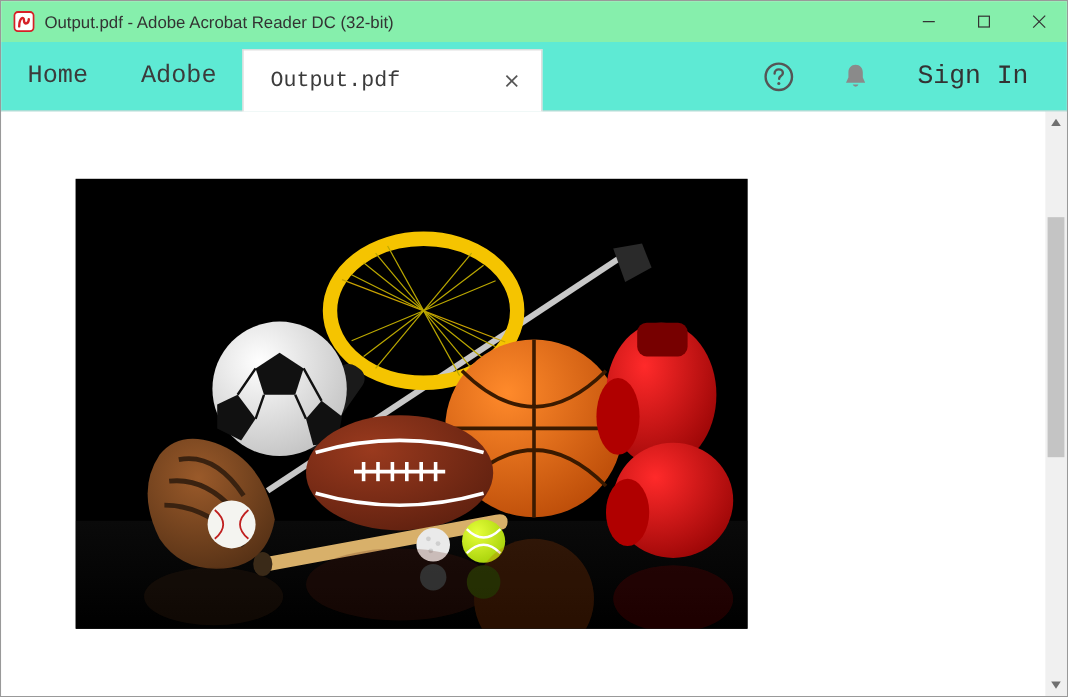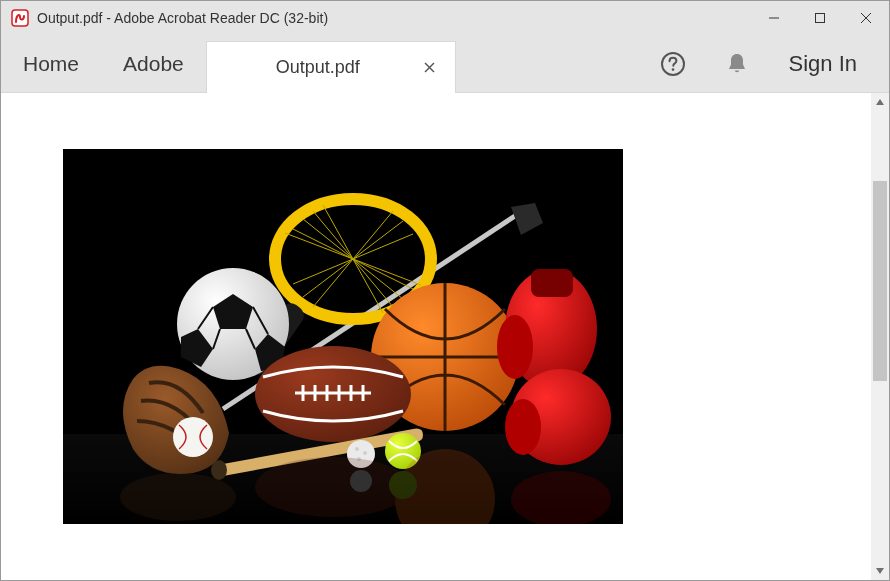--- a/index.html
+++ b/index.html
@@ -1,30 +1,30 @@
 <!DOCTYPE html>
 <html><head>
 <meta charset="utf-8">
 <style>
   * { box-sizing: border-box; margin: 0; padding: 0; }
   html, body { width: 890px; height: 581px; font-family: "Segoe UI", Arial, sans-serif; background: #fff; overflow: hidden; }
   .window { width: 890px; height: 581px; border: 1px solid #999; display: flex; flex-direction: column; background: #fff; }
 
   
-  .titlebar { height: 34px; display: flex; align-items: center; background: #e5e5e5; }
+  .titlebar { height: 34px; display: flex; align-items: center; background: #86efac; }
   .app-icon { width: 18px; height: 18px; margin: 0 8px 0 10px; display: flex; align-items: center; justify-content: center; }
   .title-text { font-size: 14px; color: #333; flex: 0 0 auto; }
   .titlebar-spacer { flex: 1; }
   .win-btn { width: 46px; height: 34px; display: flex; align-items: center; justify-content: center; color: #333; }
 
   
-  .toolbar { height: 58px; background: #e5e5e5; border-bottom: 1px solid #d8d8d8; display: flex; align-items: stretch; }
+  .toolbar { height: 58px; background: #5eead4; border-bottom: 1px solid #d8d8d8; display: flex; align-items: stretch; font-family: Liberation Mono, monospace; }
   .tool-link { display: flex; align-items: center; padding: 0 22px; font-size: 21px; color: #3b3b3b; }
   .doc-tab { position: relative; display: flex; align-items: center; background: #fff; border-top: 1px solid #d8d8d8; border-left: 1px solid #d8d8d8; border-right: 1px solid #d8d8d8; margin-top: 6px; margin-bottom: -1px; padding: 0 16px 0 22px; min-width: 250px; }
-  .doc-tab-label { font-size: 18px; color: #3b3b3b; flex: 1; text-align: center; }
+  .doc-tab-label { font-size: 18px; color: #3b3b3b; flex: 1; text-align: left; }
   .doc-tab-close { width: 18px; height: 18px; margin-left: 14px; display: flex; align-items: center; justify-content: center; color: #555; font-size: 16px; }
   .toolbar-right { margin-left: auto; display: flex; align-items: center; padding-right: 22px; gap: 20px; }
   .icon-btn { width: 44px; height: 44px; display: flex; align-items: center; justify-content: center; color: #555; }
   .signin { font-size: 22px; color: #333; padding: 0 10px; }
 
   
   .content-wrap { flex: 1; display: flex; min-height: 0; }
   .viewer { flex: 1; background: #fff; overflow: hidden; position: relative; padding: 0; }
   .page { margin: 0 auto; margin-top: 0; width: 100%; display: flex; align-items: flex-start; justify-content: flex-start; }
 

